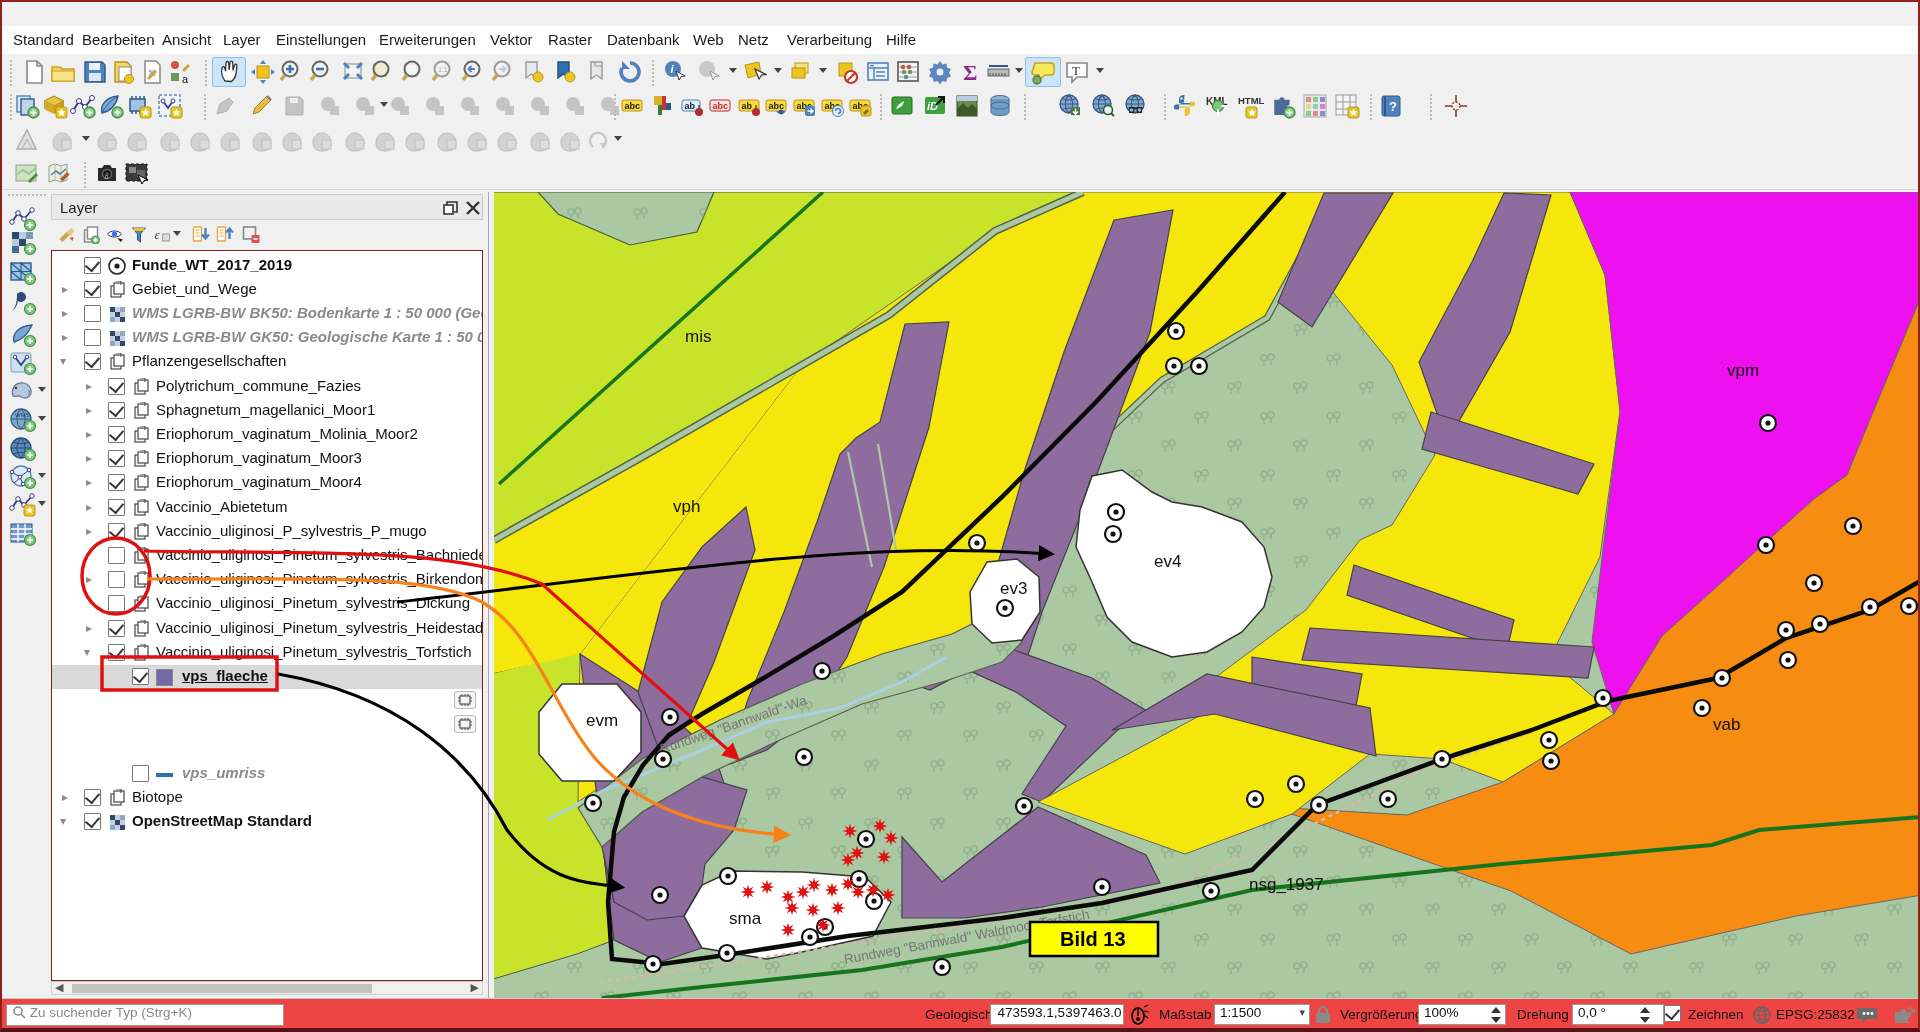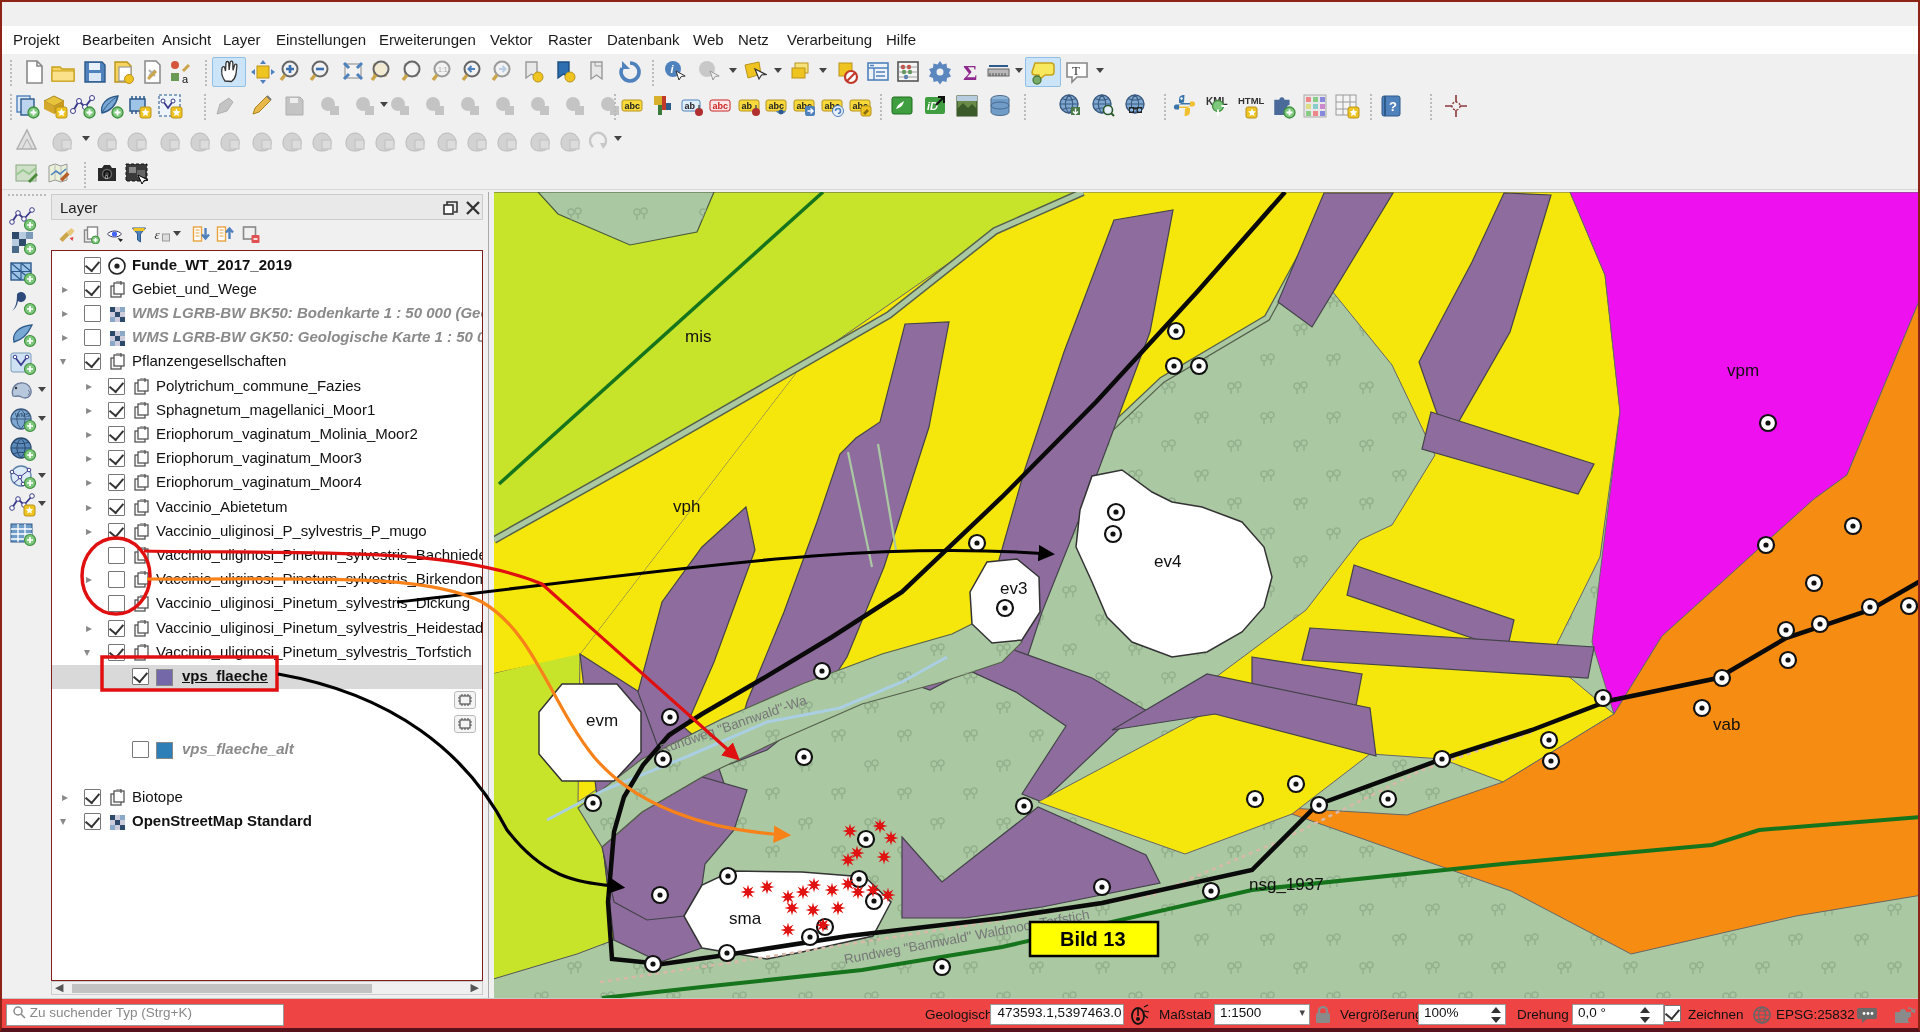--- a/index.html
+++ b/index.html
@@ -29,21 +29,21 @@
 #hscroll{position:absolute;left:1px;top:789px;width:432px;height:14px;background:#f0f0f0;border:1px solid #ccc}
 #statusbar{position:absolute;left:0;top:996px;width:100%;height:30px;background:#ef4444;border-top:1px solid #c8c8c8;font-size:13.5px;color:#111}
 .sbox{position:absolute;background:#fff;border:1px solid #999;font-size:13.5px;color:#111;padding-left:5px}
 #map{position:absolute;left:492px;top:190px;width:1424px;height:806px;background:#aac8a2}
 .mlab{font-family:"Liberation Sans",sans-serif;font-size:17px;fill:#111}
 .rlab{font-family:"Liberation Sans",sans-serif;font-size:13.5px;fill:#777}
 </style></head><body>
 <div id="win">
 
 <div id="menubar">
-<span style="left:11px">Projekt</span>
+<span style="left:11px">Standard</span>
 <span style="left:80px">Bearbeiten</span>
 <span style="left:160px">Ansicht</span>
 <span style="left:221px">Layer</span>
 <span style="left:274px">Einstellungen</span>
 <span style="left:377px">Erweiterungen</span>
 <span style="left:488px">Vektor</span>
 <span style="left:546px">Raster</span>
 <span style="left:605px">Datenbank</span>
 <span style="left:691px">Web</span>
 <span style="left:736px">Netz</span>
@@ -879,24 +879,24 @@
             <path d="M8 0 h5 v4" fill="none" stroke="#555" stroke-width="1.2"></path>
           </svg>
           <span class="lb " style="left:104px">Vaccinio_uliginosi_Pinetum_sylvestris_Torfstich</span>
         </div>
 <div class="trw" style="top:414px">
           <div style="position:absolute;left:0;top:0;width:430px;height:24px;background:#d9d9d9"></div>
           <div class="cb c" style="left:80px"></div>
           <div class="sw" style="left:104px;background:#7568a8;border:1px solid #888"></div>
           <span class="lb " style="left:130px"><b><u>vps_flaeche</u></b></span>
         </div>
-<div class="trw" style="top:487px">
+<div class="trw" style="top:511px">
           <div class="cb " style="left:80px"></div>
-          <div class="sw" style="left:104px;background:#2e7eb8;border:1px solid #888"></div>
-          <span class="lb g" style="left:130px"><b><i>vps_flaeche_alt</i></b></span>
+          <div class="sw" style="left:104px;top:11px;height:4px;background:#2d6fb0"></div>
+          <span class="lb g" style="left:130px"><b><i>vps_umriss</i></b></span>
         </div>
 <div class="trw" style="top:535px">
           <span class="exp" style="left:10px">▸</span>
           <div class="cb c" style="left:32px"></div>
           <svg class="abs" style="left:56px;top:3px" width="19" height="19" viewBox="0 0 19 19">
             <rect x="3" y="5" width="10" height="11" fill="#f8f8f8" stroke="#555" stroke-width="1.3"></rect>
             <rect x="6" y="2" width="10" height="11" fill="#fff" stroke="#555" stroke-width="1.3"></rect>
             <path d="M8 0 h5 v4" fill="none" stroke="#555" stroke-width="1.2"></path>
           </svg>
           <span class="lb " style="left:80px">Biotope</span>

